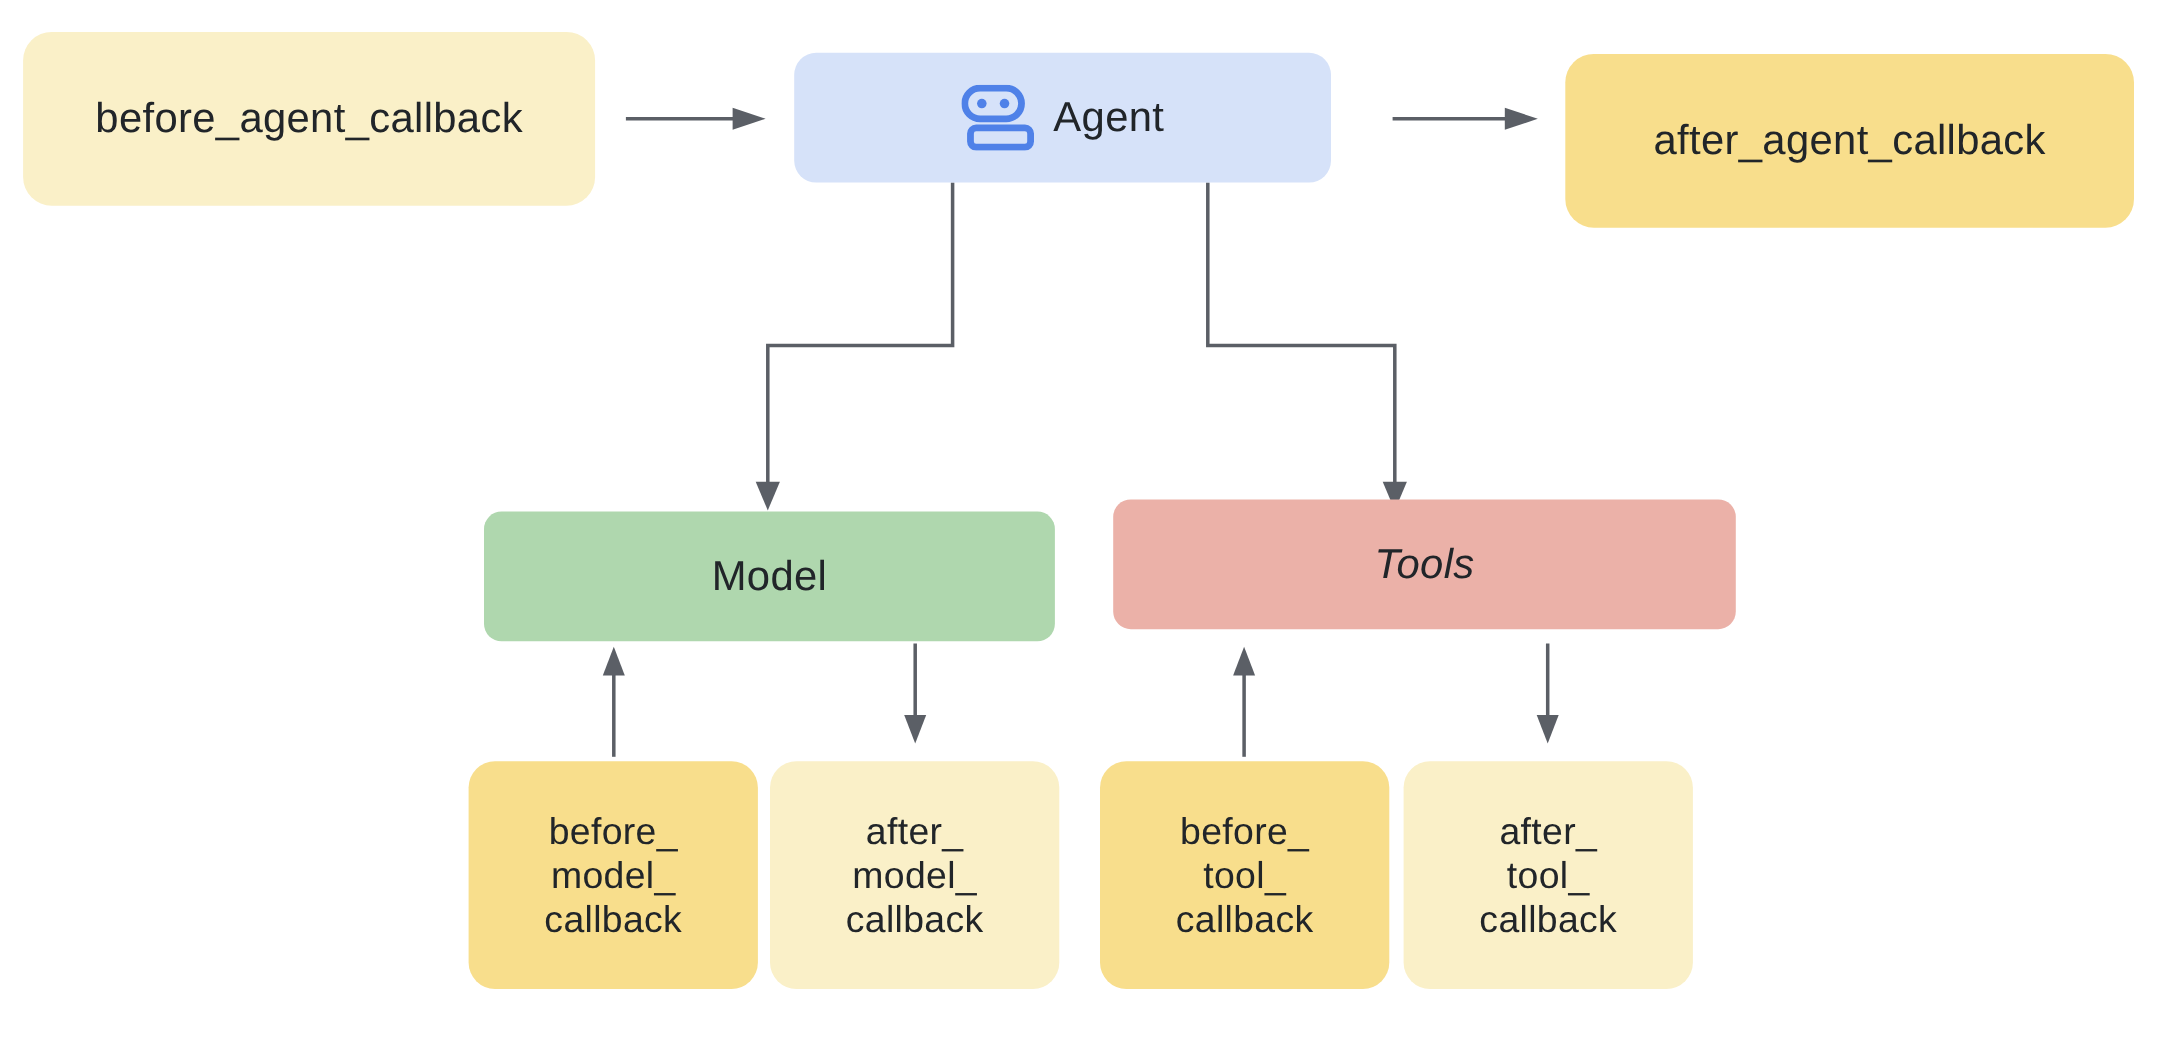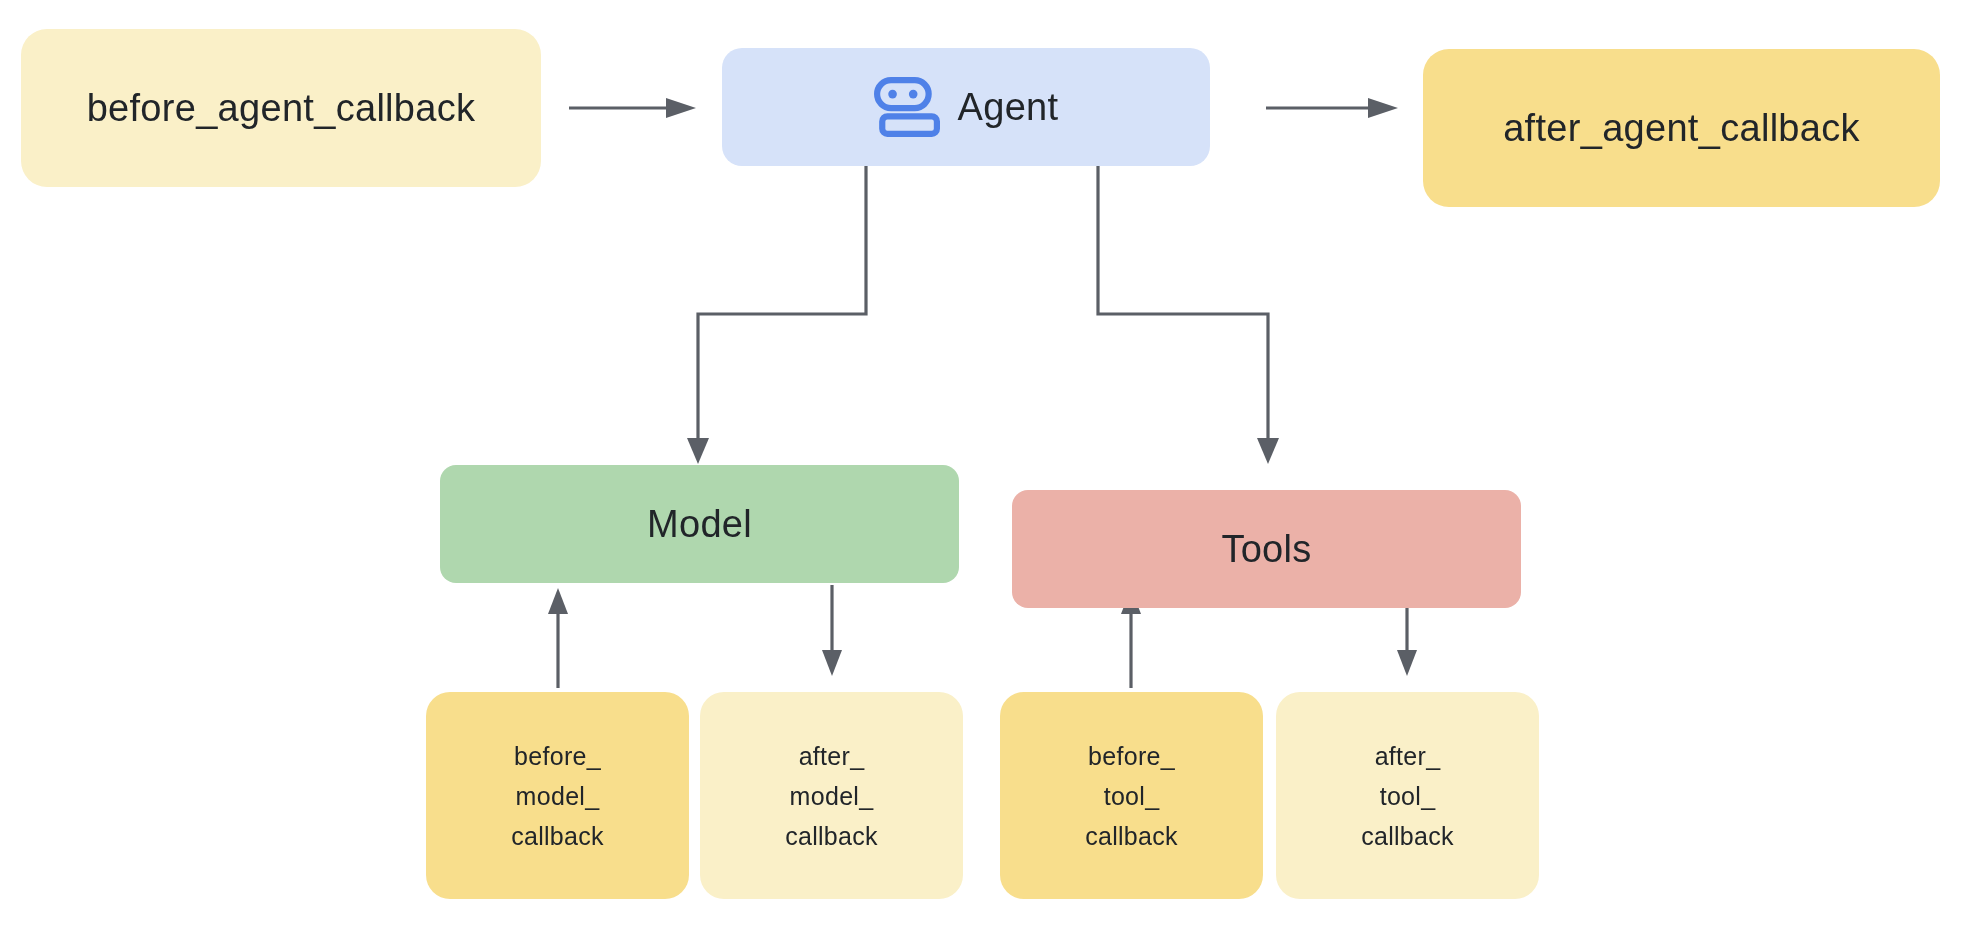--- a/index.html
+++ b/index.html
@@ -28,21 +28,21 @@
     color:var(--text,#212529);
     text-align:center;
   }
   .node.cream{background:var(--cream,#faf0c8);}
   .node.gold{background:var(--gold,#f8de8c);}
   .node.blue{background:var(--blue,#d6e2f9);border-radius:20px;}
   .node.green{background:var(--green,#afd7ae);border-radius:16px;}
   .node.salmon{background:var(--salmon,#ebb1a8);border-radius:16px;}
   .node.small{
     border-radius:24px;
-    font-size:25px;
+    font-size:34px;
     flex-direction:column;
     line-height:40px;
   }
   .agent-inner{display:flex;align-items:center;gap:18px;}
   .robot{display:block;}
   .robot .stroke{fill:none;stroke:var(--icon-blue,#4f81e8);stroke-width:6;}
   .robot .dot{fill:var(--icon-blue,#4f81e8);}
 </style>
 </head>
 <body>
@@ -109,21 +109,21 @@
   </div>
 
   <div class="node gold" style="left:1423px;top:29px;width:517px;height:158px;margin-top:20px;">
     <span>after_agent_callback</span>
   </div>
 
   <div class="node green" style="left:440px;top:465px;width:519px;height:118px;">
     <span>Model</span>
   </div>
 
-  <div class="node salmon" style="left:1012px;top:490px;width:509px;height:118px;">
+  <div class="node salmon" style="left:1012px;top:454px;width:566px;height:118px;font-style:italic;">
     <span>Tools</span>
   </div>
 
   <div class="node gold small" style="left:426px;top:692px;width:263px;height:207px;">
     <span>before_</span>
     <span>model_</span>
     <span>callback</span>
   </div>
 
   <div class="node cream small" style="left:700px;top:692px;width:263px;height:207px;">

